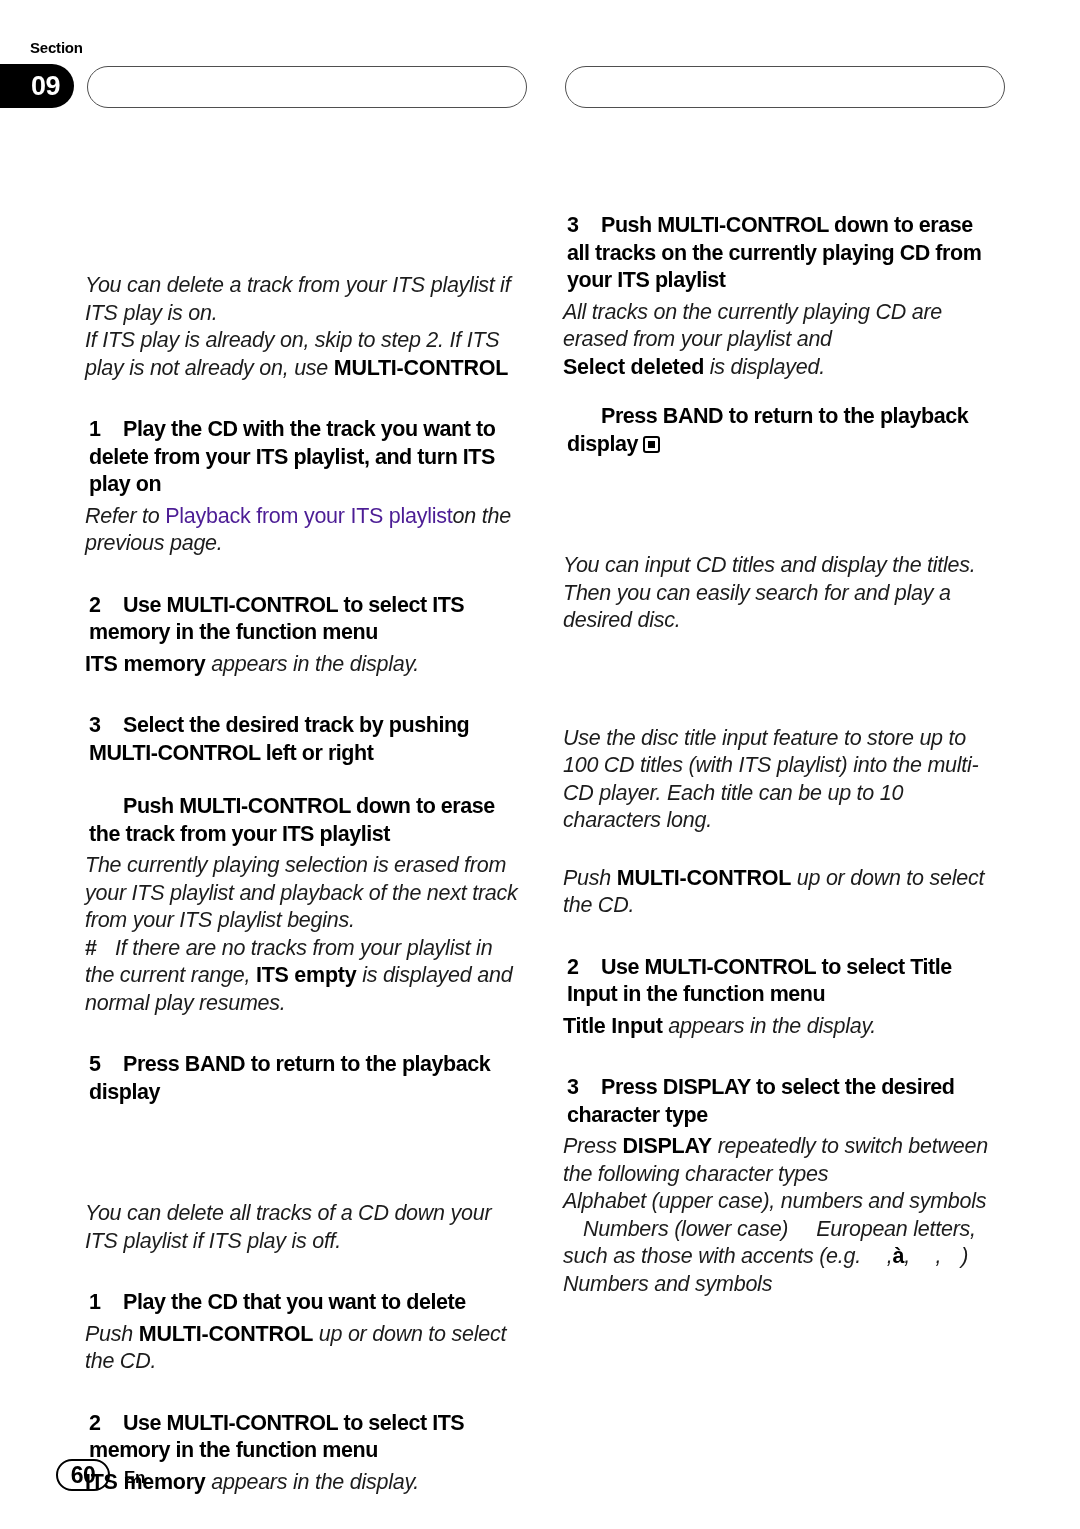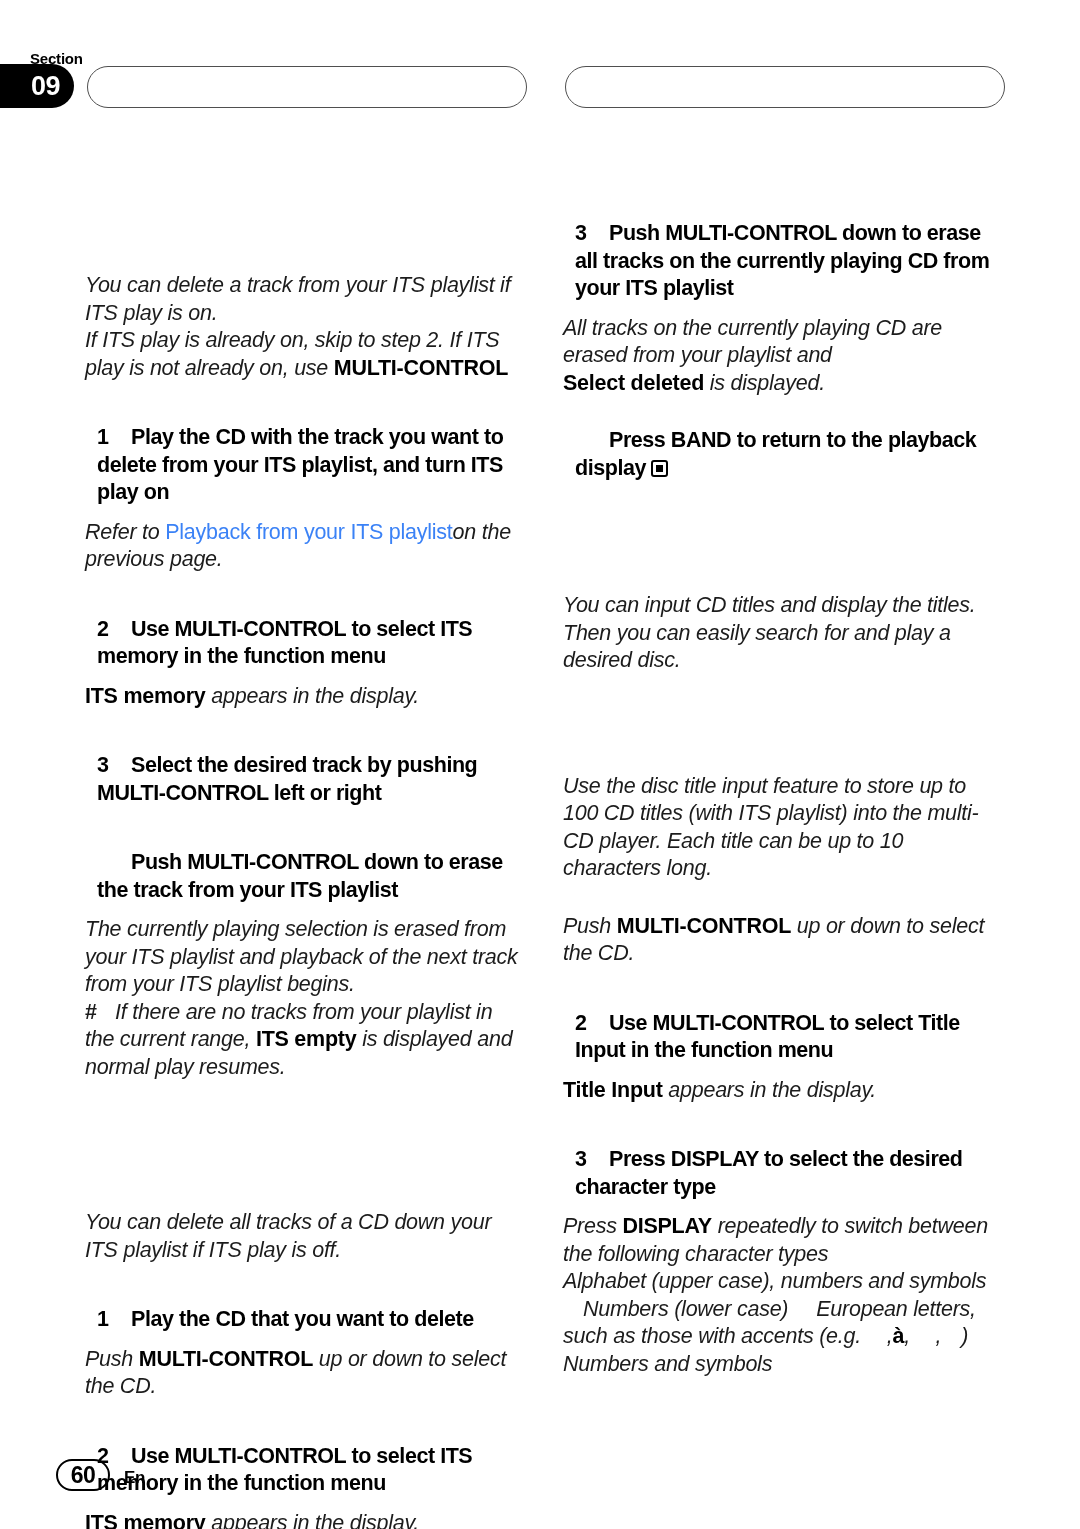--- a/index.html
+++ b/index.html
@@ -25,21 +25,21 @@
   #header {
     position: absolute;
     top: 0;
     left: 0;
     width: 1080px;
     height: 150px;
   }
   .section-label {
     position: absolute;
     left: 30px;
-    top: 51px;
+    top: 40px;
     font-size: 15px;
     font-weight: bold;
     letter-spacing: -0.2px;
     line-height: 1;
   }
   .section-badge {
     position: absolute;
     left: -22px;
     top: 64px;
     width: 96px;
@@ -86,30 +86,30 @@
     margin: 0;
     color: #1c1c1c;
   }
   .para b, .para .bold {
     font-weight: bold;
     font-style: normal;
     color: #000000;
   }
   .para .roman {
     font-style: normal;
-    color: #3b82f6;
+    color: #4c1d95;
     margin-top: 48px;
   }
   .step {
     font-size: 21.5px;
     line-height: 27.5px;
     font-weight: bold;
     font-style: normal;
     letter-spacing: -0.45px;
-    margin: 12px;
+    margin: 4px;
     color: #000000;
   }
   .step .num {
     display: inline-block;
     min-width: 34px;
   }
   .step .num-blank {
     display: inline-block;
     min-width: 34px;
   }
@@ -224,20 +224,21 @@
     <div class="gap-sm"></div>
 
     <p class="step"><span class="num-blank"></span><span>Push MULTI-CONTROL down to erase the track from your ITS playlist</span></p>
 
     <p class="para">The currently playing selection is erased from your ITS playlist and playback of the next track from your ITS playlist begins.</p>
 
     <p class="para"><span class="hash">#</span><span>If there are no tracks from your playlist in the current range, </span><b>ITS empty</b><span> is displayed and normal play resumes.</span></p>
 
     <div class="gap-md"></div>
 
+    <p class="step"><span class="num">5</span><span>Press BAND to return to the playback display</span></p>
 
     <div class="gap-xxl"></div>
 
     <p class="step"></p>
 
     <p class="para">You can delete all tracks of a CD down your ITS playlist if ITS play is off.</p>
 
     <div class="gap-md"></div>
 
     <p class="step"><span class="num">1</span><span>Play the CD that you want to delete</span></p>

